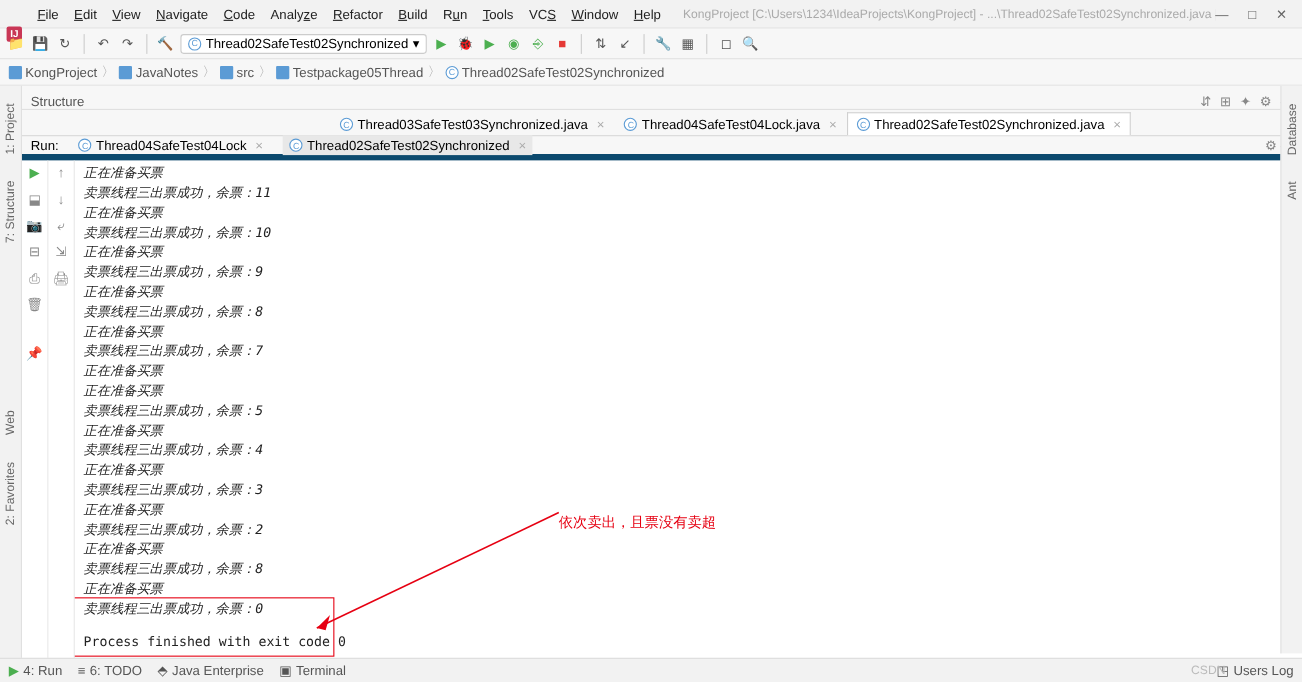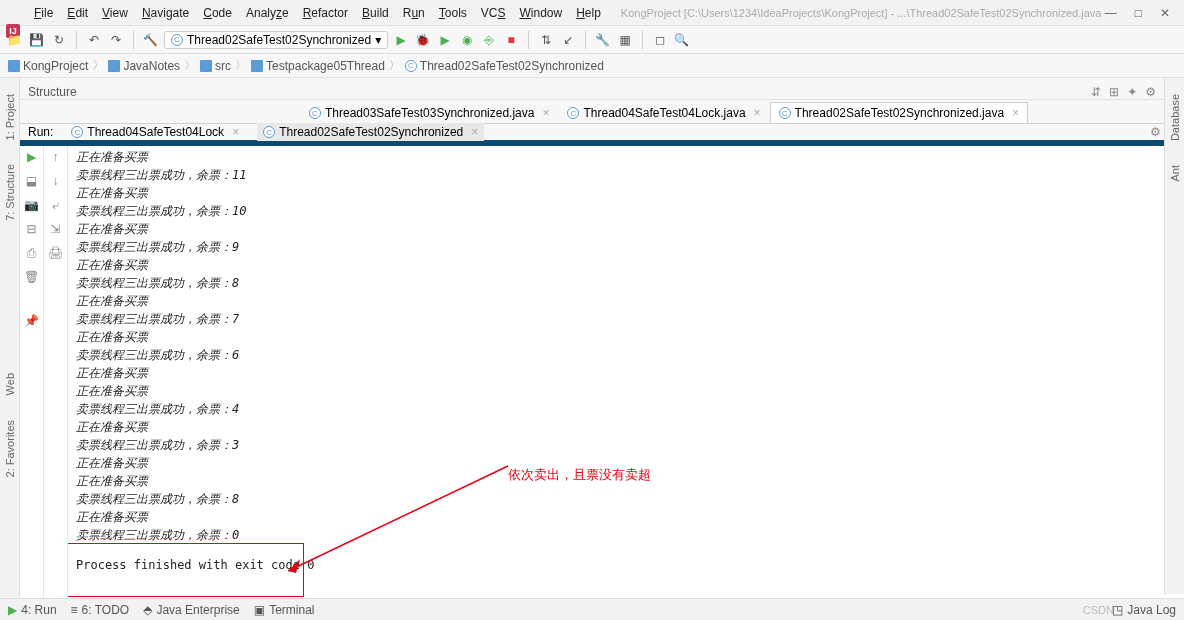--- a/index.html
+++ b/index.html
@@ -211,27 +211,28 @@
             <div class="mono">卖票线程三出票成功，余票：11</div>
             <div class="mono">正在准备买票</div>
             <div class="mono">卖票线程三出票成功，余票：10</div>
             <div class="mono">正在准备买票</div>
             <div class="mono">卖票线程三出票成功，余票：9</div>
             <div class="mono">正在准备买票</div>
             <div class="mono">卖票线程三出票成功，余票：8</div>
             <div class="mono">正在准备买票</div>
             <div class="mono">卖票线程三出票成功，余票：7</div>
             <div class="mono">正在准备买票</div>
-            <div class="mono">卖票线程三出票成功，余票：6</div>
-            <div class="mono">正在准备买票</div>
+            <div class="mono">正在准备买票</div>
+            <div class="mono">卖票线程三出票成功，余票：5</div>
             <div class="mono">正在准备买票</div>
             <div class="mono">卖票线程三出票成功，余票：4</div>
             <div class="mono">正在准备买票</div>
             <div class="mono">卖票线程三出票成功，余票：3</div>
             <div class="mono">正在准备买票</div>
+            <div class="mono">卖票线程三出票成功，余票：2</div>
             <div class="mono">正在准备买票</div>
             <div class="mono">卖票线程三出票成功，余票：8</div>
             <div class="mono">正在准备买票</div>
             <div class="mono">卖票线程三出票成功，余票：0</div>
           </div>
         <div class="exit-line">Process finished with exit code 0</div>
 
         <div class="red-box" style="left:-32px;top:397px;width:268px;height:54px;"></div>
         <svg style="position:absolute;left:210px;top:315px;width:240px;height:120px;">
           <line x1="230" y1="5" x2="10" y2="110" stroke="#e60012" stroke-width="1.5"></line>
@@ -250,16 +251,16 @@
 
 <div class="bottom-bar">
   <span class="bb-item">
       <span style="color:#4caf50">▶</span>
       <span>4: Run</span>
     </span>
   <span class="bb-item">≡ <span>6: TODO</span></span>
   <span class="bb-item">⬘ <span>Java Enterprise</span></span>
   <span class="bb-item">▣ <span>Terminal</span></span>
   <span class="spacer"></span>
-  <span class="bb-item">◳ <span>Java Log</span></span>
+  <span class="bb-item">◳ <span>Users Log</span></span>
 </div>
 
 <div class="watermark">CSDN</div>
 
 </body></html>

